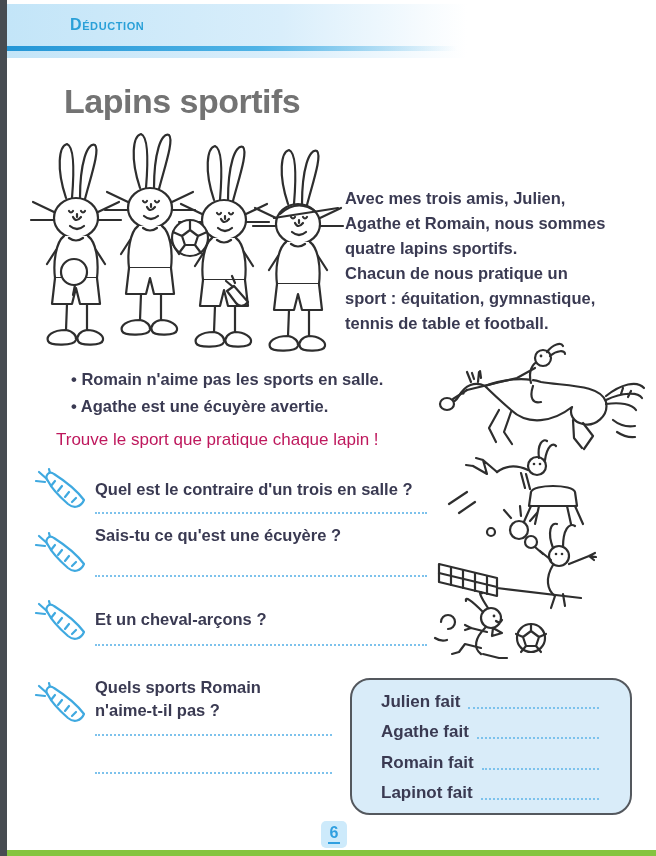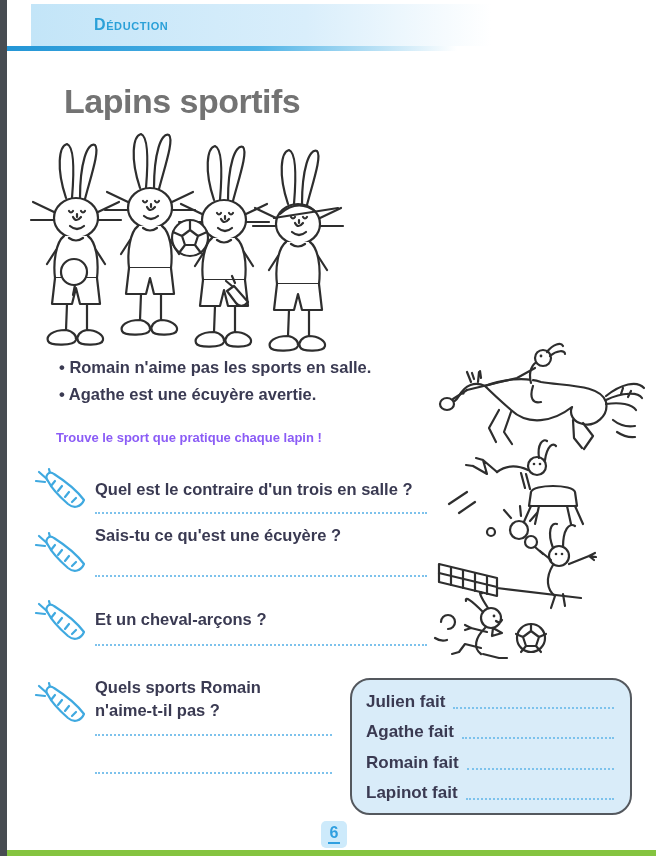--- a/index.html
+++ b/index.html
@@ -3,53 +3,52 @@
 <meta charset="utf-8">
 <style>
   html,body{margin:0;padding:0;background:#ffffff;}
   .page{
     position:relative;width:656px;height:856px;background:#ffffff;overflow:hidden;
     font-family:"Liberation Sans","DejaVu Sans",sans-serif;color:#3a3a52;
   }
   .spine{position:absolute;left:0;top:0;width:7px;height:856px;background:#474c52;}
   .footer-bar{position:absolute;left:7px;right:0;bottom:0;height:6px;background:#85c440;}
   .header-band{
-    position:absolute;left:7px;top:4px;width:500px;height:42px;
+    position:absolute;left:7px;top:4px;width:500px;height:54px;
     background:linear-gradient(to right,#c3e5f8 0%,#d9eefb 55%,rgba(255,255,255,0) 92%);
-    margin-left:24px;
   }
   .header-label{
     padding-left:63px;line-height:42px;font-size:16px;font-weight:bold;
     color:#2aa0d8;font-variant:small-caps;letter-spacing:.6px;
   }
   .header-rule{
     position:absolute;left:7px;top:46px;width:500px;height:5px;
     background:linear-gradient(to right,#2496d6 0%,#4fb3e6 50%,rgba(255,255,255,0) 90%);
   }
   .page-title{
     position:absolute;left:64px;top:82px;font-size:34px;font-weight:bold;
     color:#737373;letter-spacing:-.5px;
   }
   .main-illo{position:absolute;left:38px;top:126px;width:302px;height:224px;overflow:visible;}
   .intro-text{
     position:absolute;left:345px;top:186px;width:310px;font-size:16.5px;line-height:25px;
     font-weight:bold;white-space:pre-line;
   }
-  .clues{position:absolute;left:55px;top:350px;margin:4px;padding:0;list-style:none;
+  .clues{position:absolute;left:55px;top:350px;margin:16px;padding:0;list-style:none;
     font-size:16.5px;line-height:27px;font-weight:bold;}
   .clues li::before{content:"• ";}
-  .instruction{position:absolute;left:56px;top:430px;font-size:13px;font-weight:bold;color:#8b5cf6;}
+  .instruction{position:absolute;left:56px;top:430px;font-size:17px;font-weight:normal;color:#be185d;}
   .carrot{position:absolute;width:56px;height:44px;overflow:visible;}
   .q-text{position:absolute;font-size:16.5px;font-weight:bold;white-space:pre-line;line-height:23px;}
   .dotted{position:absolute;height:0;border-bottom:2.5px dotted #7dc2ec;}
   .right-illo{position:absolute;left:433px;top:346px;width:218px;height:316px;overflow:visible;}
   .answers-box{
     position:absolute;left:350px;top:678px;width:282px;height:137px;box-sizing:border-box;
     background:#d9ecf9;border:2px solid #54585e;border-radius:20px;
-    padding:12px 14px 10px;display:flex;flex-direction:column;justify-content:space-between;
+    padding:12px 29px 10px;display:flex;flex-direction:column;justify-content:space-between;
   }
   .answer-row{display:flex;align-items:flex-end;font-size:17px;font-weight:bold;color:#3a3a52;}
   .answer-row .dots{flex:1;border-bottom:2.5px dotted #7dc2ec;margin:0 2px 3px 8px;}
   .page-badge{
     position:absolute;left:321px;top:821px;width:26px;height:27px;background:#cdeafb;
     border-radius:5px;display:flex;align-items:center;justify-content:center;
   }
   .page-badge span{
     font-size:16px;font-weight:bold;color:#2f9fe0;line-height:1;
     border-bottom:2px solid #2f9fe0;padding:0 2px 1px;
@@ -113,20 +112,26 @@
     <g>
       <path class="inkf" d="M196,160 L210,176 C206,181 201,181 198,177 L189,165 Z"></path>
       <path class="ink" d="M194,160 l-6,-5 M197,157 l-3,-7"></path>
     </g>
     <g>
       <path class="inkf" d="M242,88 Q260,72 278,86"></path>
       <path class="ink" d="M236,92 L300,82"></path>
     </g>
   </svg>
 
+  <div class="intro-text">Avec mes trois amis, Julien,
+Agathe et Romain, nous sommes
+quatre lapins sportifs.
+Chacun de nous pratique un
+sport : équitation, gymnastique,
+tennis de table et football.</div>
 
   <ul class="clues">
     <li>Romain n'aime pas les sports en salle.</li>
     <li>Agathe est une écuyère avertie.</li>
   </ul>
 
   <div class="instruction">Trouve le sport que pratique chaque lapin !</div>
 
   <svg class="carrot" style="left:34px;top:468px" viewBox="0 0 56 44">
     <path class="car" d="M14,12 L5,4 M17,9 L15,1 M11,14 L2,13"></path>

